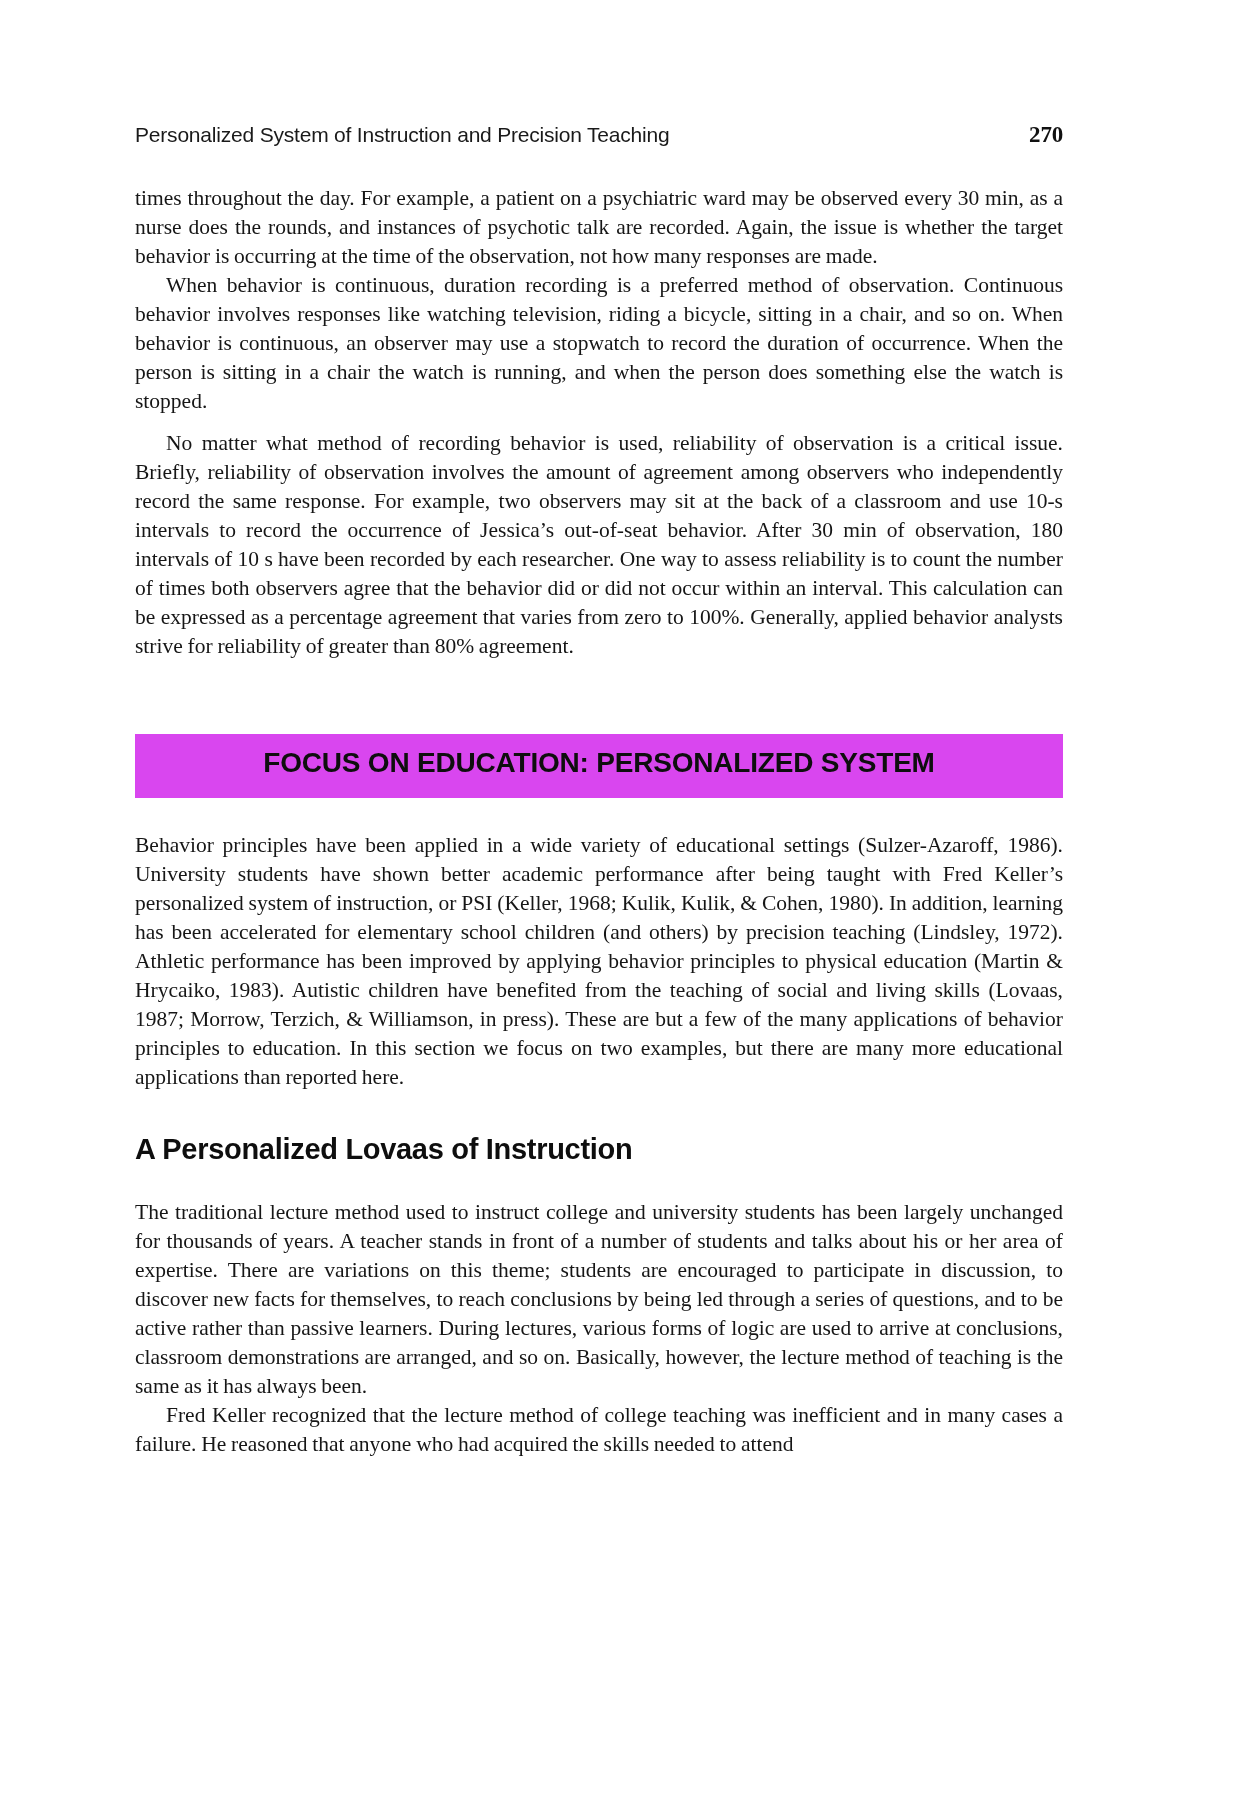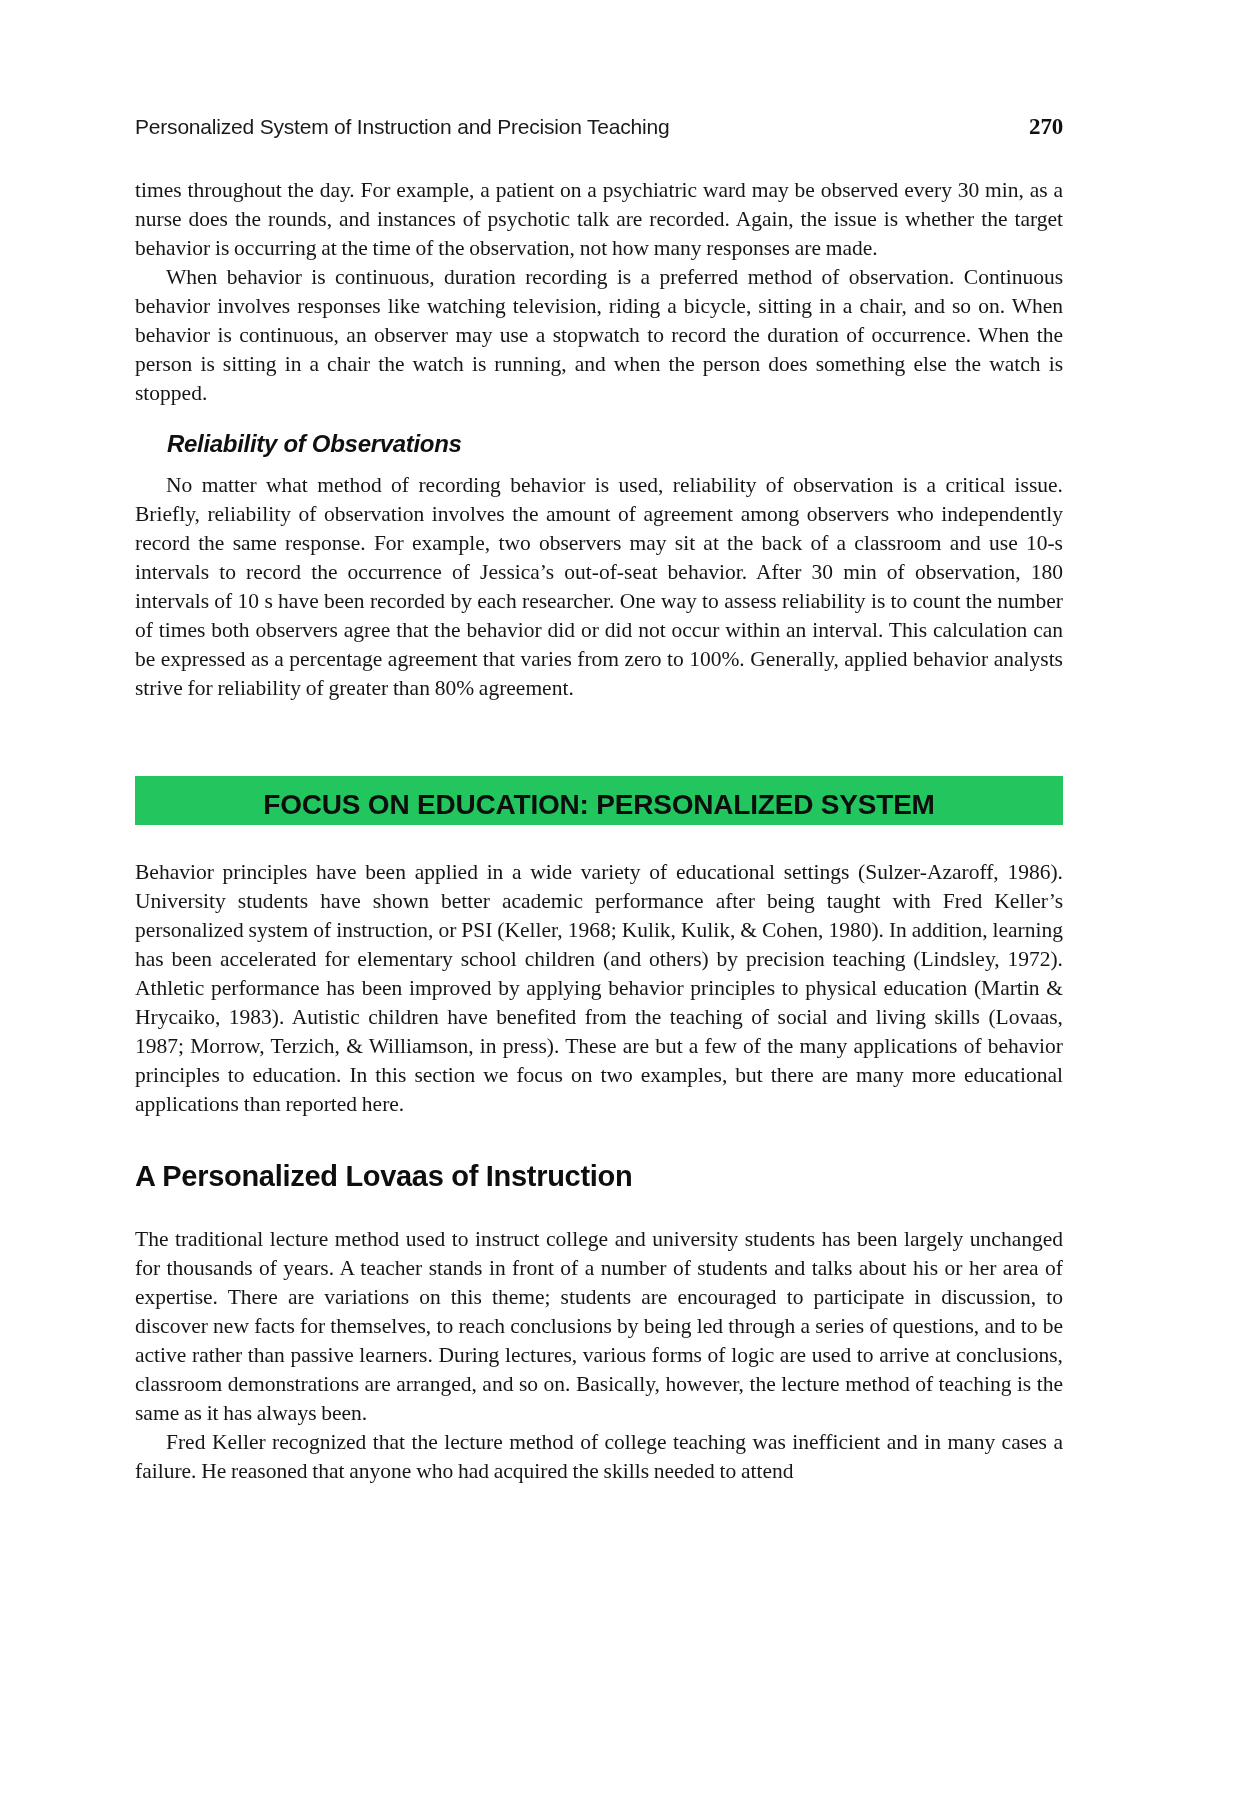--- a/index.html
+++ b/index.html
@@ -6,21 +6,21 @@
   .page {
     position:relative;
     width:1260px; height:1800px;
     background:#ffffff;
     font-family:"Liberation Serif", serif;
     color:#161616;
     overflow:hidden;
   }
   .column {
     position:absolute;
-    left:135px; top:8px;
+    left:135px; top:16px;
     width:928px;
   }
   .running-row {
     display:flex;
     justify-content:space-between;
     align-items:baseline;
     margin-top:106px;
     font-family:"Liberation Sans", sans-serif;
     font-size:21px;
     line-height:26px;
@@ -48,23 +48,23 @@
     font-style:italic;
     font-size:24px;
     line-height:28px;
     letter-spacing:-0.3px;
     margin:22px 0 0 32px;
     color:#101010;
   }
   .para-c { margin-top:13px; }
   .focus-box {
     margin-top:73px;
-    background:#22c55e;
+    background:#d946ef;
     text-align:center;
-    padding:10px 6px 1px 6px;
+    padding:10px 6px 16px 6px;
   }
   .focus-line {
     font-family:"Liberation Sans", sans-serif;
     font-weight:bold;
     font-size:28px;
     line-height:38px;
     letter-spacing:-0.2px;
     color:#0e0e0e;
   }
   .para-d { margin-top:33px; }
@@ -88,21 +88,20 @@
 
     <div class="running-row">
       <span>Personalized System of Instruction and Precision Teaching</span>
       <span class="page-num">270</span>
     </div>
 
     <p class="body-para para-a">times throughout the day. For example, a patient on a psychiatric ward may be observed every 30 min, as a nurse does the rounds, and instances of psychotic talk are recorded. Again, the issue is whether the target behavior is occurring at the time of the observation, not how many responses are made.</p>
 
     <p class="body-para indent"><span>When behavior is continuous, </span><span class="b">duration recording</span><span> is a preferred method of observation. Continuous behavior involves responses like watching television, riding a bicycle, sitting in a chair, and so on. When behavior is continuous, an observer may use a stopwatch to record the duration of occurrence. When the person is sitting in a chair the watch is running, and when the person does something else the watch is stopped.</span></p>
 
-    <div class="heading-reliability">Reliability of Observations</div>
 
     <p class="body-para indent para-c">No matter what method of recording behavior is used, reliability of observation is a critical issue. Briefly, reliability of observation involves the amount of agreement among observers who independently record the same response. For example, two observers may sit at the back of a classroom and use 10-s intervals to record the occurrence of Jessica’s out-of-seat behavior. After 30 min of observation, 180 intervals of 10 s have been recorded by each researcher. One way to assess reliability is to count the number of times both observers agree that the behavior did or did not occur within an interval. This calculation can be expressed as a percentage agreement that varies from zero to 100%. Generally, applied behavior analysts strive for reliability of greater than 80% agreement.</p>
 
     <div class="focus-box">
       <div class="focus-line">FOCUS ON EDUCATION: PERSONALIZED SYSTEM</div>
     </div>
 
     <p class="body-para para-d">Behavior principles have been applied in a wide variety of educational settings (Sulzer-Azaroff, 1986). University students have shown better academic performance after being taught with Fred Keller’s personalized system of instruction, or PSI (Keller, 1968; Kulik, Kulik, &amp; Cohen, 1980). In addition, learning has been accelerated for elementary school children (and others) by precision teaching (Lindsley, 1972). Athletic performance has been improved by applying behavior principles to physical education (Martin &amp; Hrycaiko, 1983). Autistic children have benefited from the teaching of social and living skills (Lovaas, 1987; Morrow, Terzich, &amp; Williamson, in press). These are but a few of the many applications of behavior principles to education. In this section we focus on two examples, but there are many more educational applications than reported here.</p>
 
     <div class="heading-psi">A Personalized Lovaas of Instruction</div>

